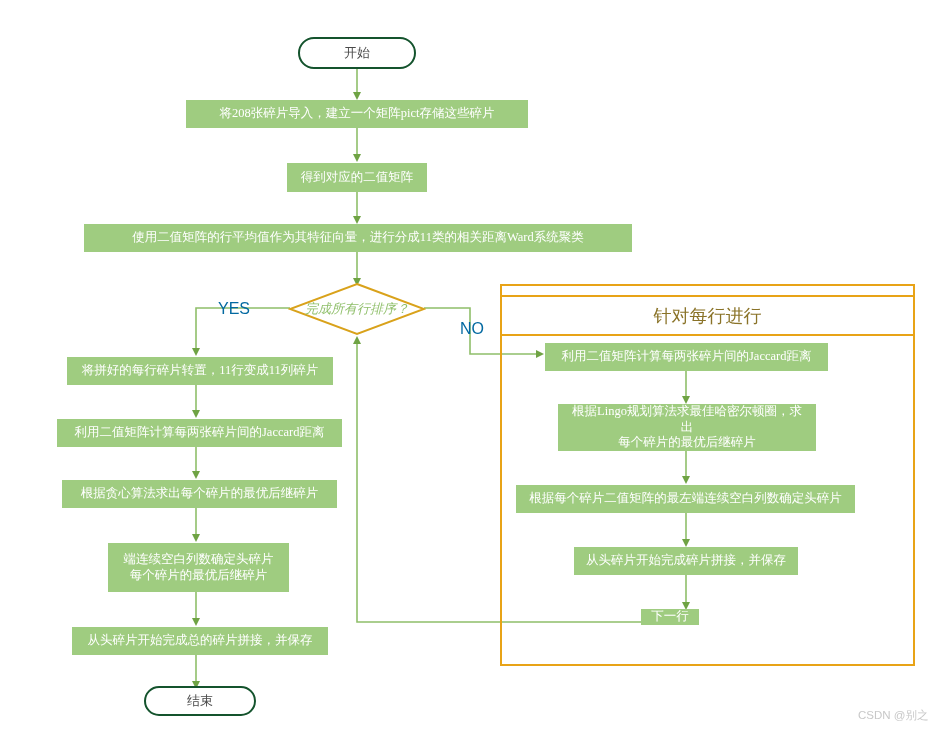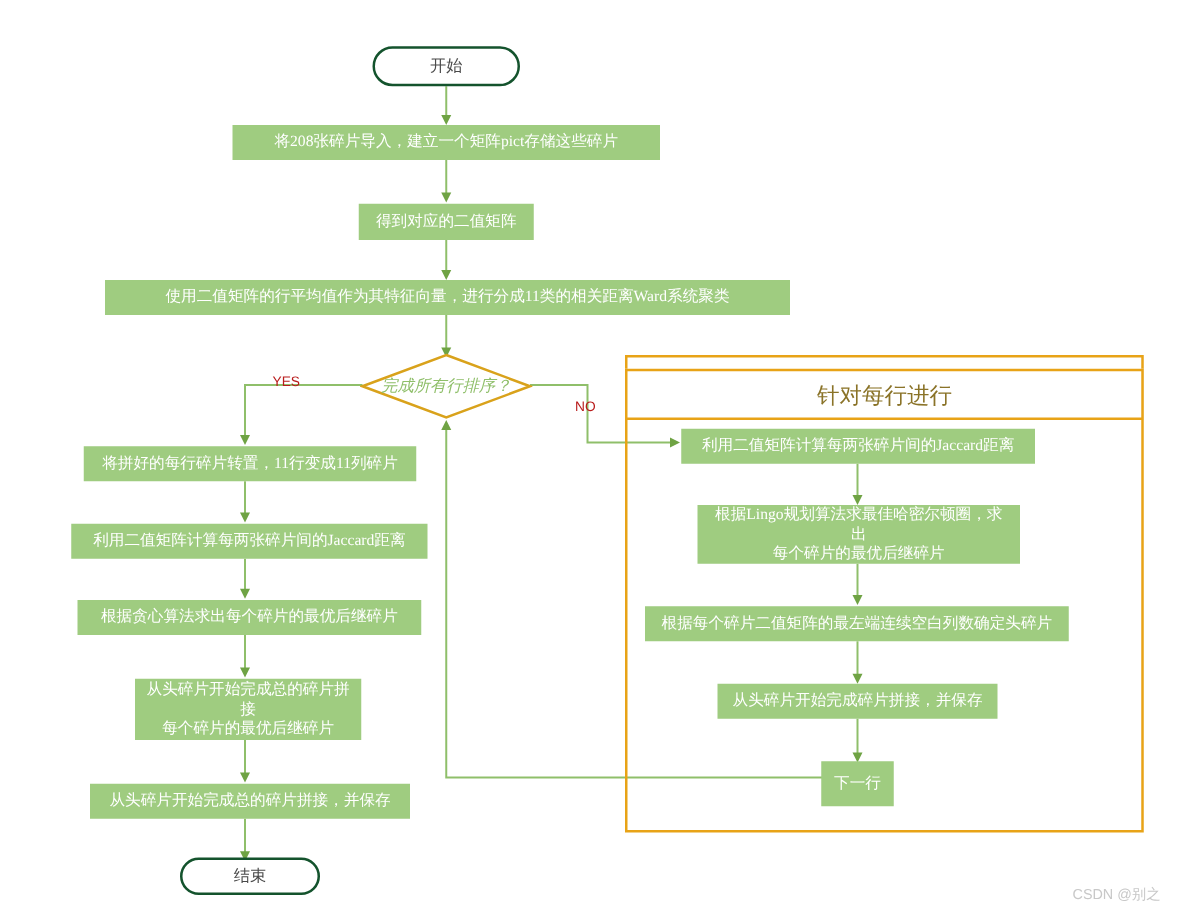--- a/index.html
+++ b/index.html
@@ -62,22 +62,22 @@
     display: flex;
     align-items: center;
     justify-content: center;
     color: #8fbf6a;
     font-size: 13px;
     font-style: italic;
     font-family: "Liberation Serif", "DejaVu Serif", serif;
   }
   .branch-label {
     position: absolute;
-    color: #b91c1c;
-    font-size: 11px;
+    color: #0369a1;
+    font-size: 16px;
     font-family: "Liberation Sans", sans-serif;
   }
   .panel {
     position: absolute;
     box-sizing: border-box;
     border: 2px solid #e8a317;
     background: transparent;
   }
   .panel-header {
     position: absolute;
@@ -183,21 +183,21 @@
 
   <div class="node proc" style="left:57px; top:419px; width:285px; height:28px;">
     <span>利用二值矩阵计算每两张碎片间的Jaccard距离</span>
   </div>
 
   <div class="node proc" style="left:62px; top:480px; width:275px; height:28px;">
     <span>根据贪心算法求出每个碎片的最优后继碎片</span>
   </div>
 
   <div class="node proc" style="left:108px; top:543px; width:181px; height:49px; flex-direction:column;">
-    <span>从头碎片开始完成总的碎片拼接</span>
+    <span>端连续空白列数确定头碎片</span>
     <span>每个碎片的最优后继碎片</span>
   </div>
 
   <div class="node proc" style="left:72px; top:627px; width:256px; height:28px;">
     <span>从头碎片开始完成总的碎片拼接，并保存</span>
   </div>
 
   <div class="node terminal" style="left:144px; top:686px; width:112px; height:30px;">
     <span>结束</span>
   </div>
@@ -212,19 +212,19 @@
   </div>
 
   <div class="node proc" style="left:516px; top:485px; width:339px; height:28px;">
     <span>根据每个碎片二值矩阵的最左端连续空白列数确定头碎片</span>
   </div>
 
   <div class="node proc" style="left:574px; top:547px; width:224px; height:28px;">
     <span>从头碎片开始完成碎片拼接，并保存</span>
   </div>
 
-  <div class="node proc" style="left:657px; top:609px; width:58px; height:36px;">
+  <div class="node proc" style="left:641px; top:609px; width:58px; height:16px;">
     <span>下一行</span>
   </div>
 
   <div class="watermark" style="left:858px; top:708px;">CSDN @别之</div>
 
 </div>
 
 </body></html>

